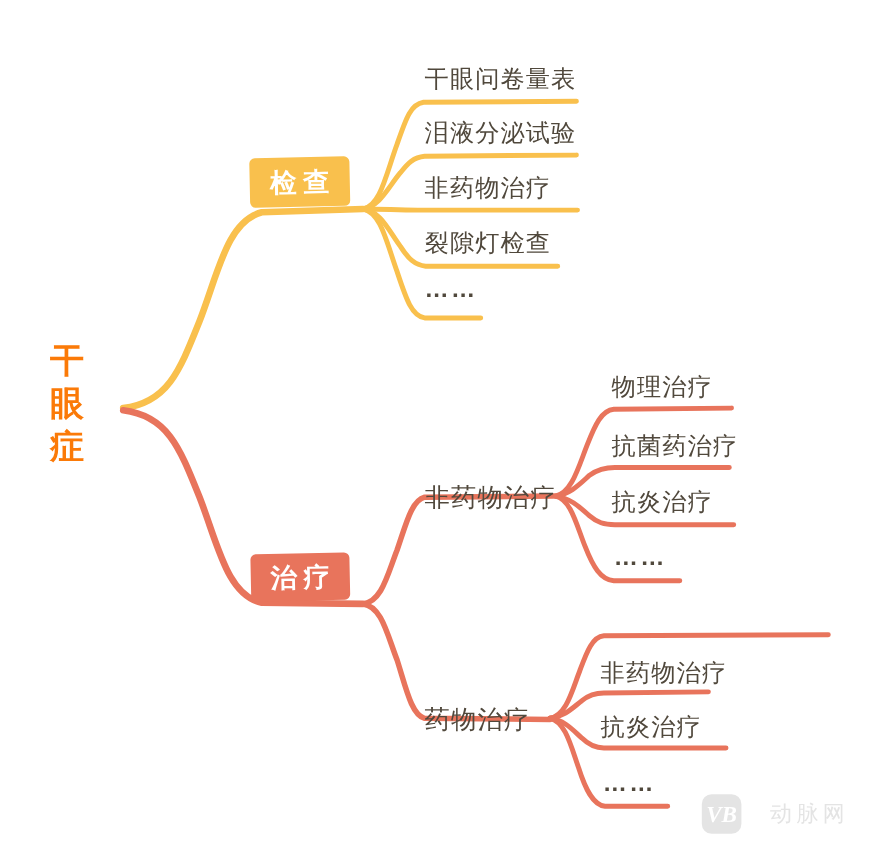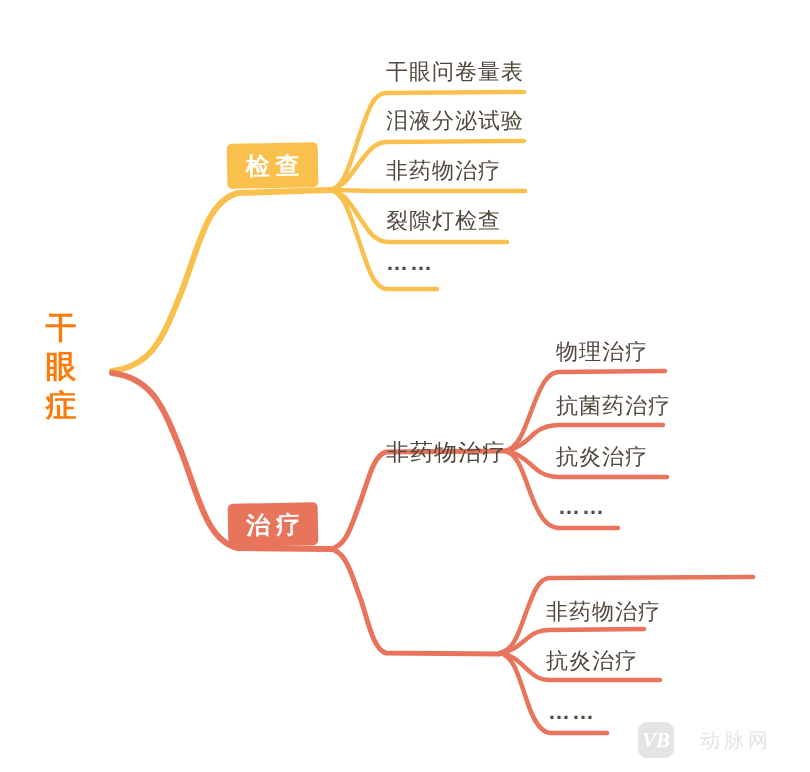--- a/index.html
+++ b/index.html
@@ -75,20 +75,21 @@
   <div class="node topic topic-exam">检查</div>
   <div class="node topic topic-treat">治疗</div>
 
   <div class="node leaf" style="left:386px;top:59px">干眼问卷量表</div>
   <div class="node leaf" style="left:386px;top:108px">泪液分泌试验</div>
   <div class="node leaf" style="left:386px;top:158px">非药物治疗</div>
   <div class="node leaf" style="left:386px;top:208px">裂隙灯检查</div>
   <div class="node leaf ellipsis" style="left:386px;top:250px">……</div>
 
   <div class="node sub" style="left:386px;top:416px">非药物治疗</div>
+  <div class="node sub" style="left:386px;top:618px">药物治疗</div>
 
   <div class="node leaf" style="left:556px;top:339px">物理治疗</div>
   <div class="node leaf" style="left:556px;top:393px">抗菌药治疗</div>
   <div class="node leaf" style="left:556px;top:444px">抗炎治疗</div>
   <div class="node leaf ellipsis" style="left:558px;top:494px">……</div>
 
   <div class="node leaf" style="left:546px;top:599px">非药物治疗</div>
   <div class="node leaf" style="left:546px;top:648px">抗炎治疗</div>
   <div class="node leaf ellipsis" style="left:548px;top:699px">……</div>
 

